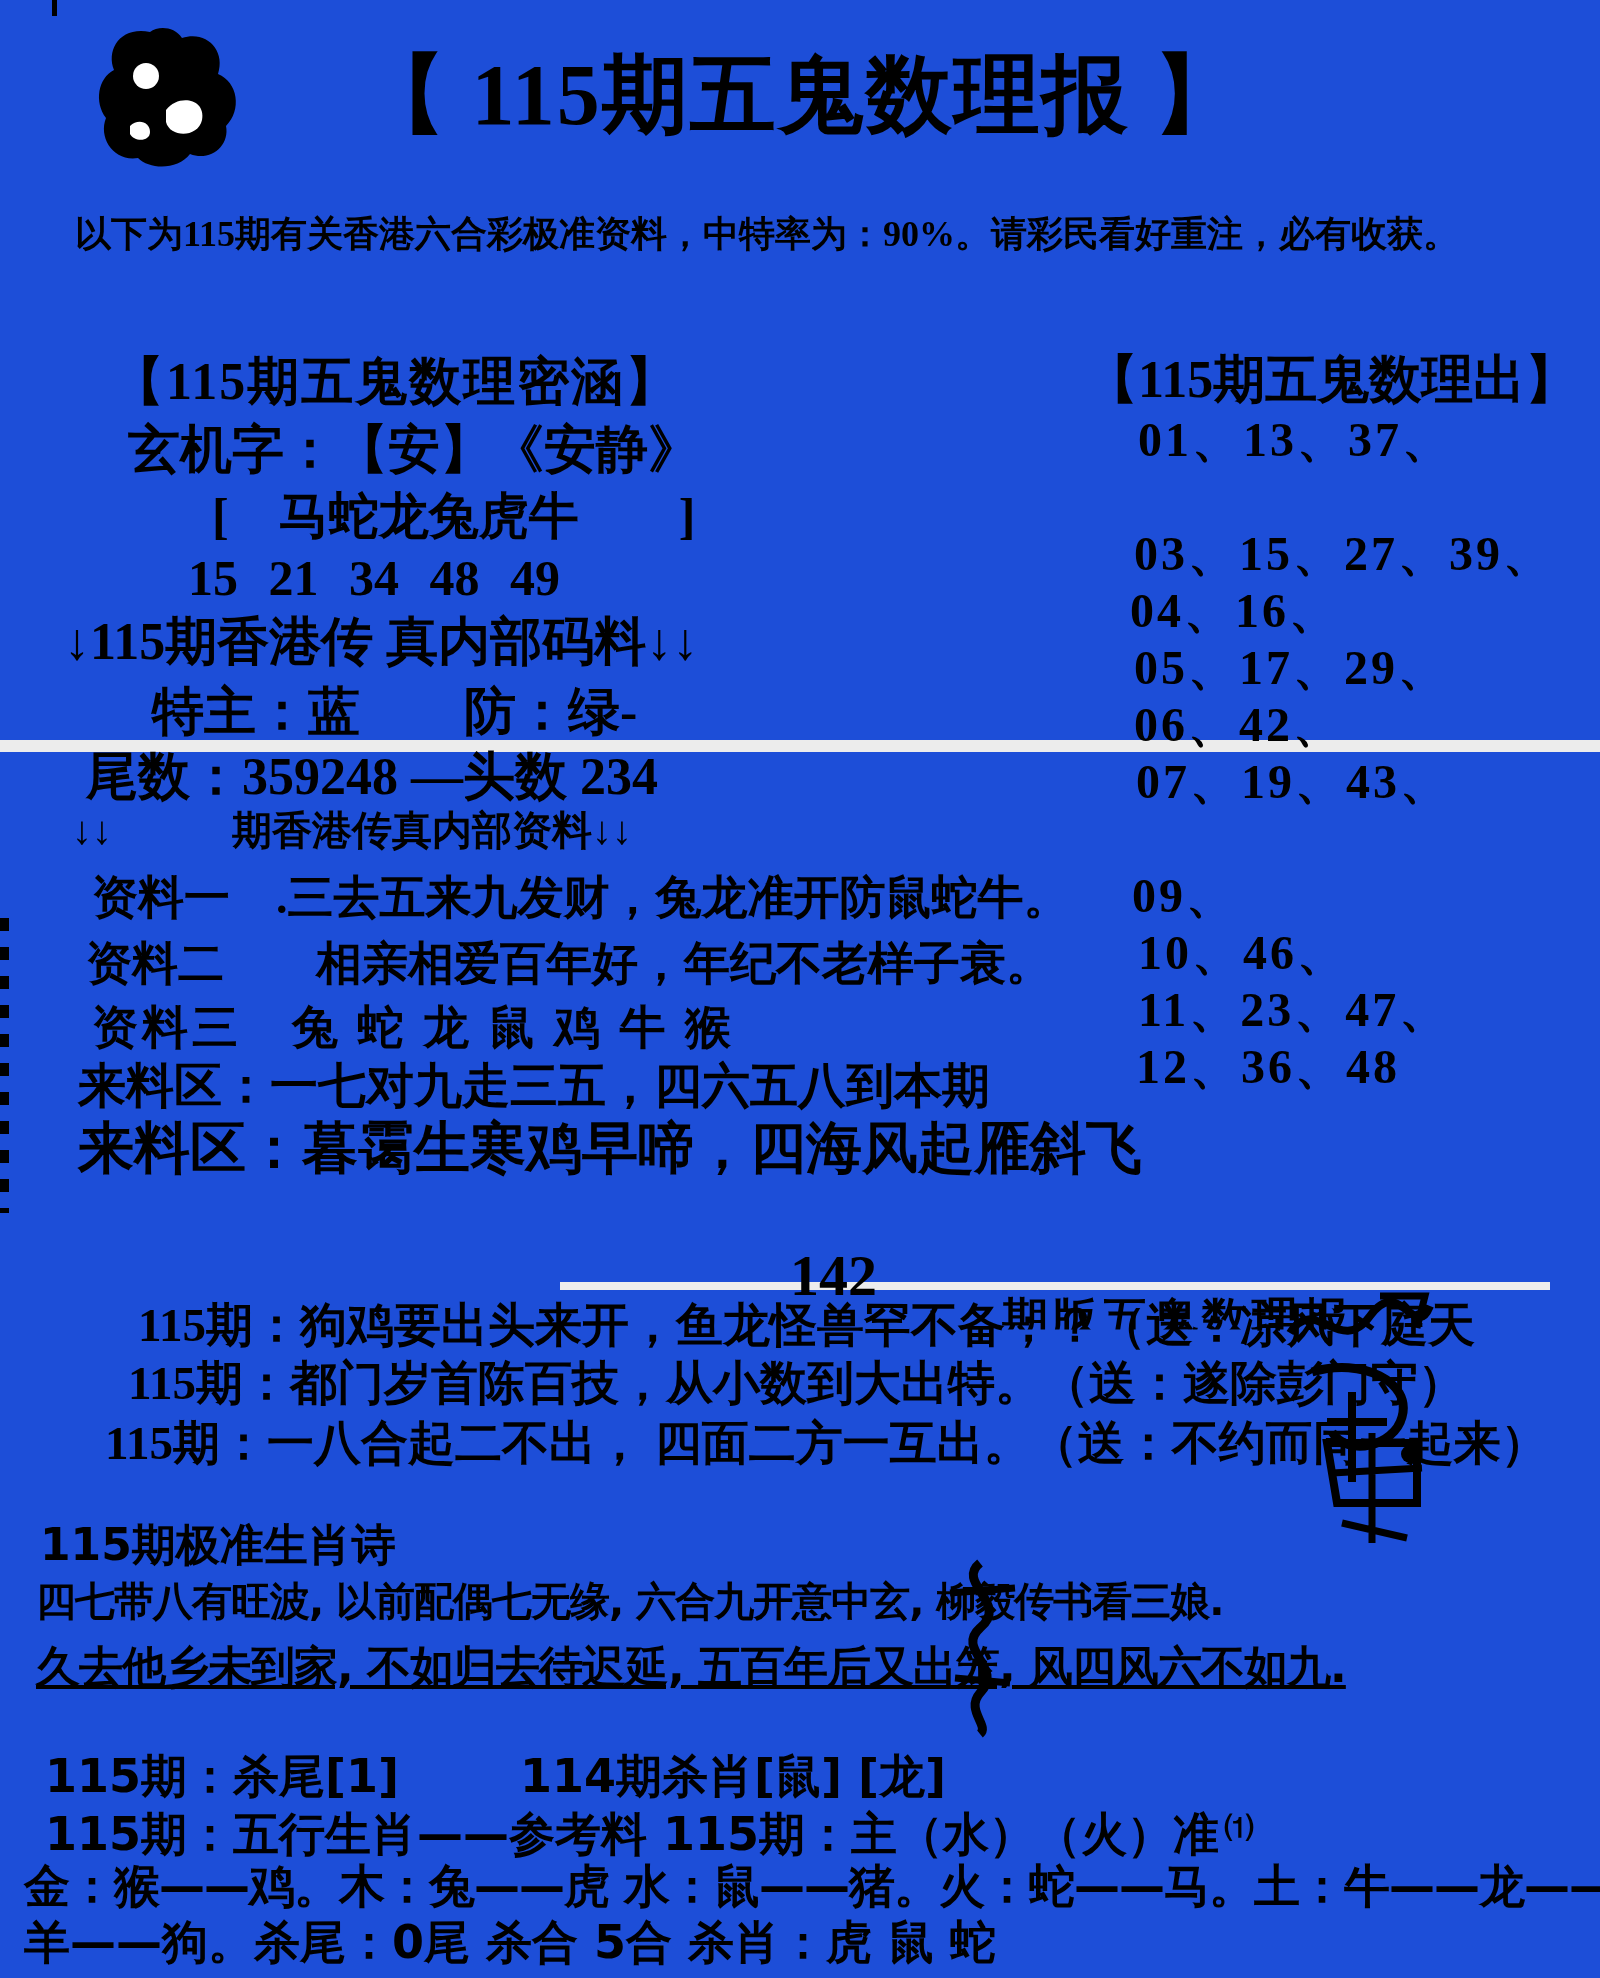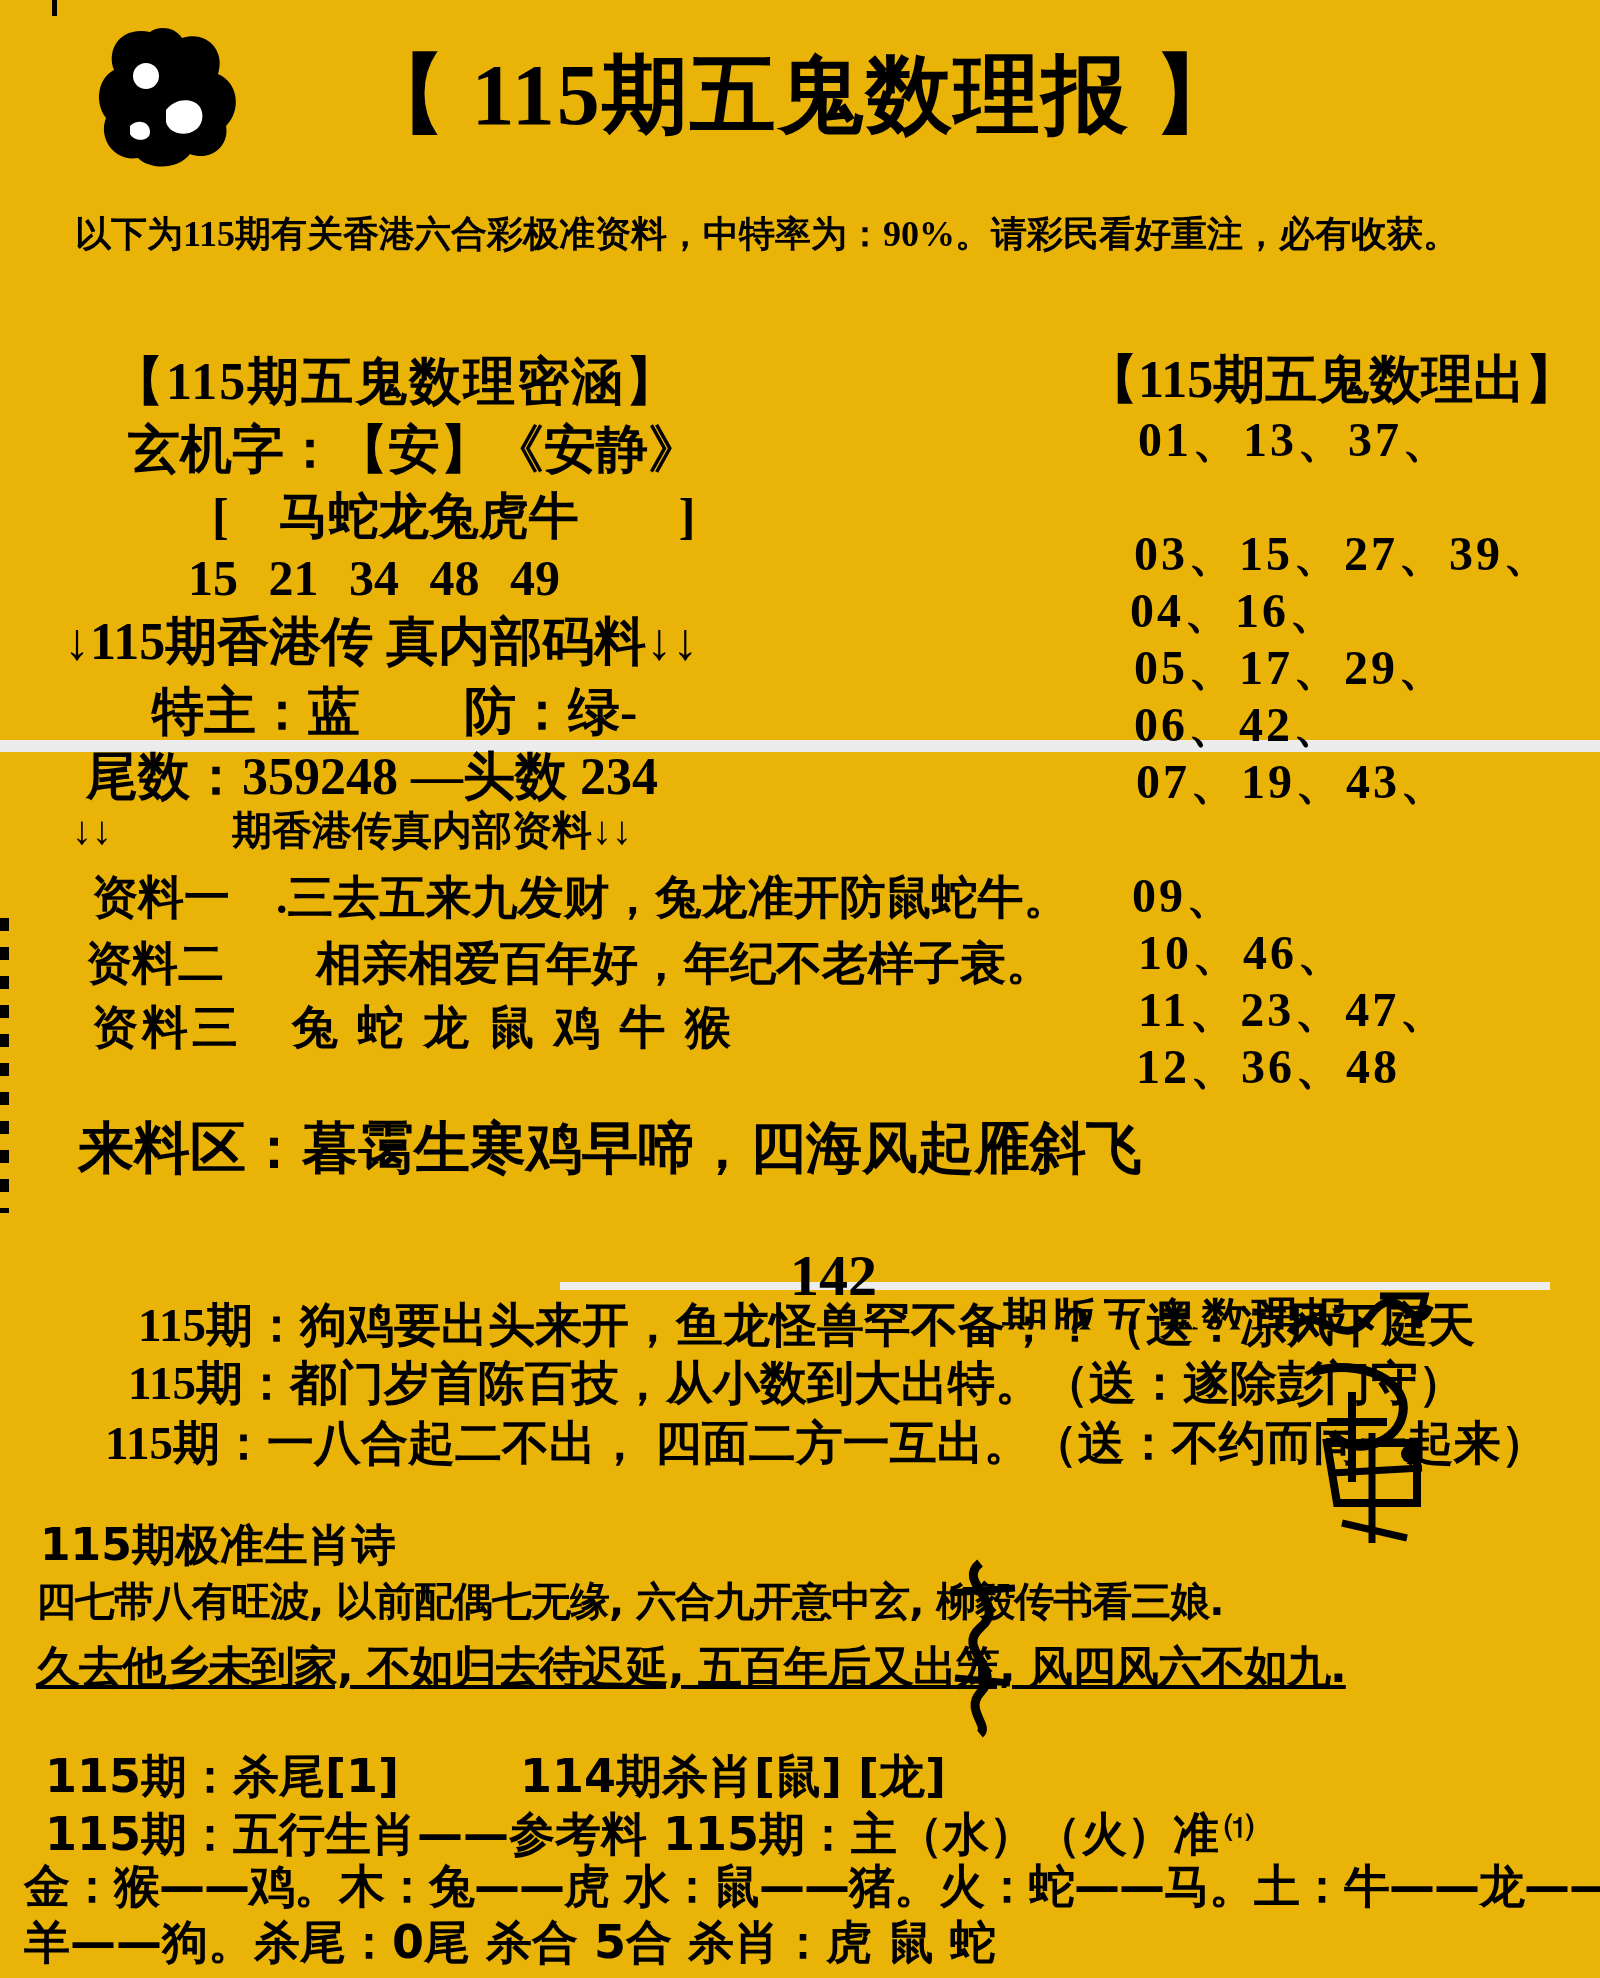--- a/index.html
+++ b/index.html
@@ -1,19 +1,19 @@
 <!DOCTYPE html>
 <html><head>
 <meta charset="utf-8">
 <style>
   html,body{margin:0;padding:0;background:#888;}
   .sheet{
     position:relative;
     width:1600px;height:1978px;
-    background:#eab308;
+    background:#1d4ed8;
     color:#000;
     overflow:hidden;
     margin:0 auto;
   }
   .ln{
     position:absolute;
     font-weight:bold;
     white-space:pre;
     line-height:1.15;
     z-index:2;
@@ -57,20 +57,21 @@
   <div class="ln serif" style="left:128px;top:420px;font-size:52px;">玄机字：【安】《安静》</div>
   <div class="ln serif" style="left:212px;top:488px;font-size:50px;">[　马蛇龙兔虎牛　　]</div>
   <div class="ln serif" style="left:188px;top:550px;font-size:50px;word-spacing:18px;">15 21 34 48 49</div>
   <div class="ln serif" style="left:64px;top:612px;font-size:52px;">↓115期香港传 真内部码料↓↓</div>
   <div class="ln serif" style="left:152px;top:682px;font-size:52px;">特主：蓝　　防：绿-</div>
   <div class="ln serif" style="left:86px;top:747px;font-size:52px;">尾数：359248 —头数 234</div>
   <div class="ln serif" style="left:72px;top:808px;font-size:40px;">↓↓　　　期香港传真内部资料↓↓</div>
   <div class="ln serif" style="left:92px;top:872px;font-size:46px;">资料一　.三去五来九发财，兔龙准开防鼠蛇牛。</div>
   <div class="ln serif" style="left:86px;top:938px;font-size:46px;">资料二　　相亲相爱百年好，年纪不老样子衰。</div>
   <div class="ln serif" style="left:92px;top:1002px;font-size:46px;letter-spacing:4px;">资料三　兔 蛇 龙 鼠 鸡 牛 猴</div>
+  <div class="ln serif" style="left:78px;top:1058px;font-size:48px;">来料区：一七对九走三五，四六五八到本期</div>
   <div class="ln serif" style="left:78px;top:1116px;font-size:56px;">来料区：暮霭生寒鸡早啼，四海风起雁斜飞</div>
 
   <div class="ln serif" style="left:1086px;top:350px;font-size:52px;">【115期五鬼数理出】</div>
   <div class="ln serif" style="left:1138px;top:412px;font-size:48px;letter-spacing:3px;">01、13、37、</div>
   <div class="ln serif" style="left:1134px;top:526px;font-size:48px;letter-spacing:3px;">03、15、27、39、</div>
   <div class="ln serif" style="left:1130px;top:583px;font-size:48px;letter-spacing:3px;">04、16、</div>
   <div class="ln serif" style="left:1134px;top:640px;font-size:48px;letter-spacing:3px;">05、17、29、</div>
   <div class="ln serif" style="left:1134px;top:697px;font-size:48px;letter-spacing:3px;">06、42、</div>
   <div class="ln serif" style="left:1136px;top:754px;font-size:48px;letter-spacing:3px;">07、19、43、</div>
   <div class="ln serif" style="left:1132px;top:868px;font-size:48px;letter-spacing:3px;">09、</div>

